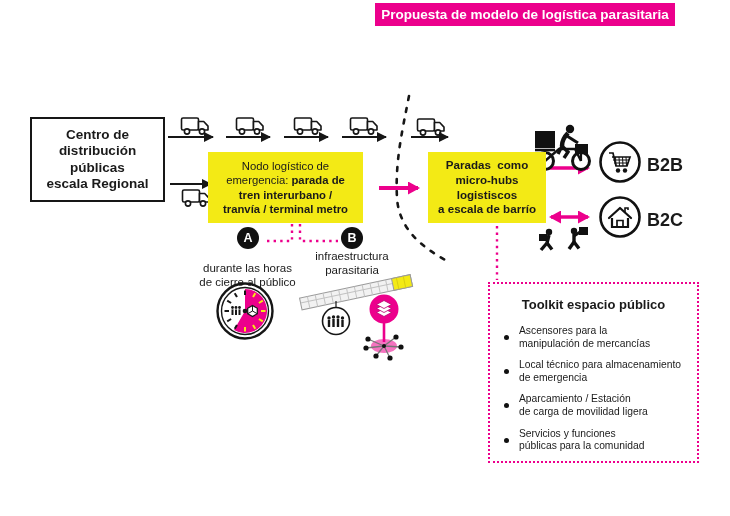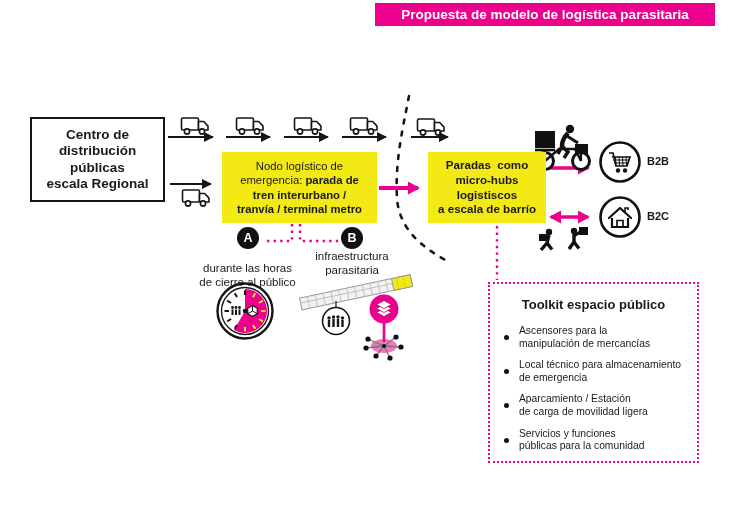--- a/index.html
+++ b/index.html
@@ -1,33 +1,33 @@
 <!DOCTYPE html>
 <html><head>
 <meta charset="utf-8">
 <style>
   html,body{margin:0;padding:0;background:#fff;}
   .stage{position:relative;width:730px;height:516px;background:#fff;overflow:hidden;
          font-family:"Liberation Sans",sans-serif;color:#1a1a1a;}
   .abs{position:absolute;}
-  .banner{left:375px;top:3px;width:340px;height:23px;background:#ec008c;color:#fff;
+  .banner{left:375px;top:3px;width:300px;height:23px;background:#ec008c;color:#fff;
           font-weight:bold;font-size:13.5px;display:flex;align-items:center;justify-content:center;}
   .box-regional{left:30px;top:117px;width:135px;height:85px;border:2.5px solid #161616;background:#fff;
           display:flex;flex-direction:column;justify-content:center;text-align:center;
           font-weight:bold;font-size:13.5px;line-height:16.5px;box-sizing:border-box;}
   .box-yellow{background:#f3ea15;display:flex;flex-direction:column;justify-content:center;
           text-align:center;box-sizing:border-box;}
-  .box-mid{left:222px;top:152px;width:155px;height:71px;font-size:11.3px;line-height:14.4px;}
+  .box-mid{left:208px;top:152px;width:155px;height:71px;font-size:11.3px;line-height:14.4px;}
   .box-right{left:428px;top:152px;width:118px;height:71px;font-size:11.6px;line-height:14.6px;font-weight:bold;}
   .pre{white-space:pre;}
   .bold{font-weight:bold;}
   .marker-circle{width:22px;height:22px;border-radius:50%;background:#111;color:#fff;
           font-weight:bold;font-size:12.5px;display:flex;align-items:center;justify-content:center;}
   .caption{text-align:center;font-size:11.5px;line-height:13.5px;}
-  .chan-label{font-weight:bold;font-size:11px;}
+  .chan-label{font-weight:bold;font-size:18px;}
   .toolkit{left:488px;top:282px;width:211px;height:181px;border:2px dotted #ec008c;
           box-sizing:border-box;padding:13px 4px 0 14px;}
   .toolkit-title{text-align:center;font-weight:bold;font-size:13px;margin:0 10px 13px 0;}
   .toolkit-item{display:flex;align-items:center;margin-bottom:9px;}
   .toolkit-dot{width:5px;height:5px;border-radius:50%;background:#111;flex:0 0 5px;margin-right:10px;}
   .toolkit-text{font-size:10.3px;line-height:12.6px;}
   svg{position:absolute;left:0;top:0;}
 </style>
 </head>
 <body>

